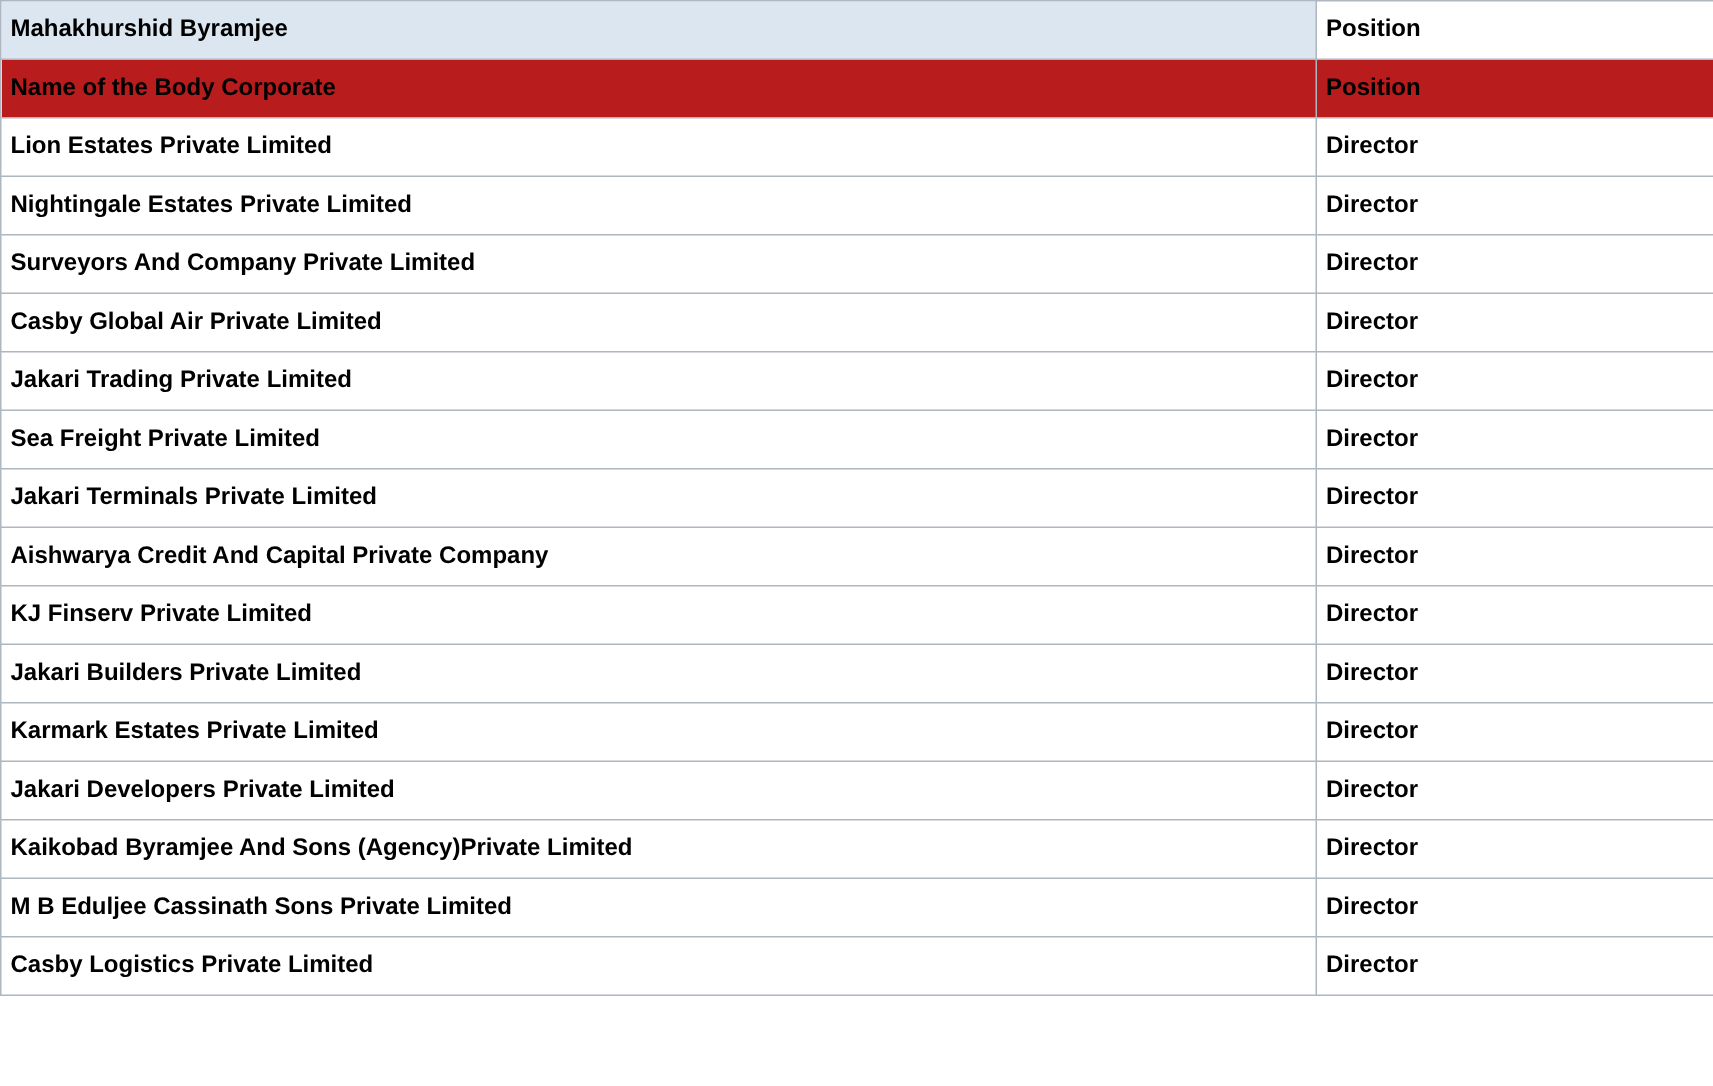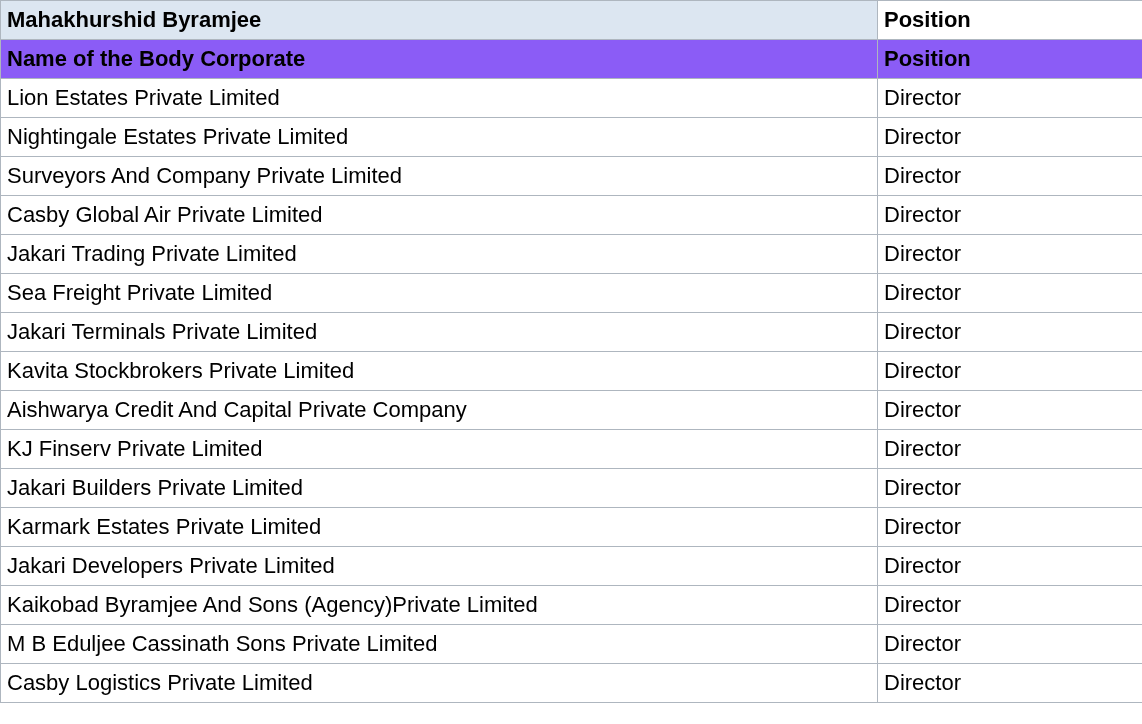--- a/index.html
+++ b/index.html
@@ -21,43 +21,43 @@
   table.directorship-table {
     border-collapse: collapse;
     table-layout: fixed;
     width: 1142px;
   }
   table.directorship-table col.col-name { width: 877px; }
   table.directorship-table col.col-position { width: 265px; }
 
   table.directorship-table td {
     border: 1px solid #aeb6bf;
-    font-size: 22px;
+    font-size: 16px;
     line-height: 20px;
     height: 38px;
     padding: 0 6px;
     vertical-align: middle;
     white-space: nowrap;
     overflow: hidden;
     text-overflow: clip;
   }
   tr.title-row td {
     background: #dce6f1;
     font-weight: bold;
   }
   tr.title-row td.pos-cell {
     background: #ffffff;
     font-weight: bold;
   }
   tr.header-row td {
     font-weight: bold;
-    background: #8b5cf6;
+    background: #b91c1c;
   }
   tr.data-row td {
-    font-weight: normal;
+    font-weight: bold;
   }
 </style>
 </head>
 <body>
 
 <div class="sheet">
   <table class="directorship-table">
     <colgroup>
       <col class="col-name">
       <col class="col-position">
@@ -94,24 +94,20 @@
       </tr>
       <tr class="data-row">
         <td>Sea Freight Private Limited</td>
         <td>Director</td>
       </tr>
       <tr class="data-row">
         <td>Jakari Terminals Private Limited</td>
         <td>Director</td>
       </tr>
       <tr class="data-row">
-        <td>Kavita Stockbrokers Private Limited</td>
-        <td>Director</td>
-      </tr>
-      <tr class="data-row">
         <td>Aishwarya Credit And Capital Private Company</td>
         <td>Director</td>
       </tr>
       <tr class="data-row">
         <td>KJ Finserv Private Limited</td>
         <td>Director</td>
       </tr>
       <tr class="data-row">
         <td>Jakari Builders Private Limited</td>
         <td>Director</td>

